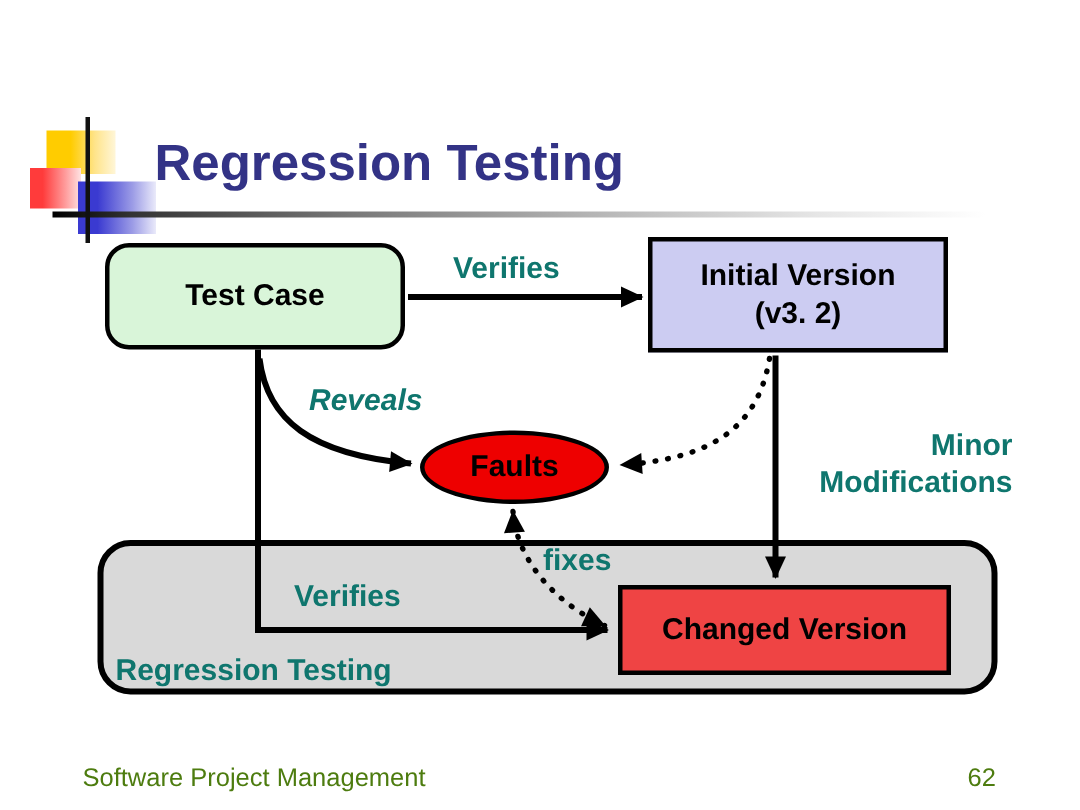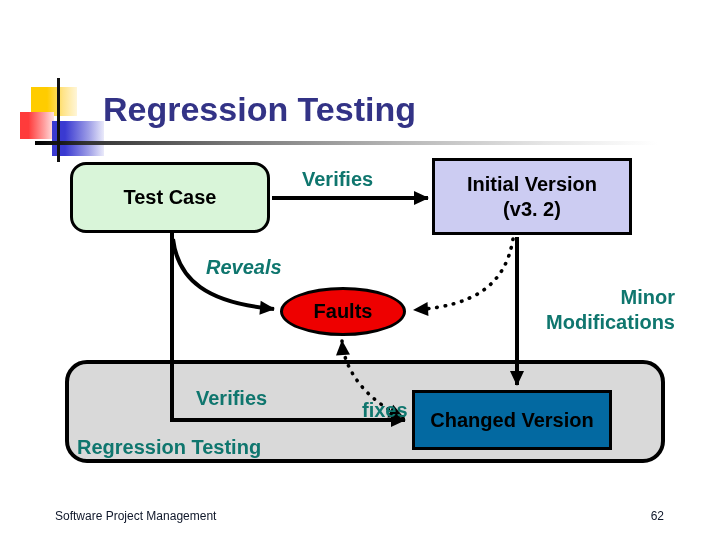--- a/index.html
+++ b/index.html
@@ -25,36 +25,36 @@
   }
   
   .node{display:flex;align-items:center;justify-content:center;text-align:center;
     font-weight:bold;color:#000;z-index:30;box-sizing:border-box;}
   .test-case{left:70px;top:162px;width:200px;height:71px;background:#d9f5d9;
     border:3px solid #000;border-radius:16px;font-size:20px;}
   .initial-version{left:432px;top:158px;width:200px;height:77px;background:#ccccf2;
     border:3.5px solid #000;font-size:20px;line-height:25px;flex-direction:column;}
   .faults-ellipse{left:280px;top:287px;width:126px;height:49px;background:#ee0000;
     border:3px solid #000;border-radius:50%;font-size:20px;color:#000000;}
-  .changed-version{left:412px;top:390px;width:200px;height:60px;background:#0369a1;
+  .changed-version{left:412px;top:390px;width:222px;height:60px;background:#ef4444;
     border:3.5px solid #000;font-size:20px;}
   .gray-container{left:65px;top:360px;width:600px;height:103px;background:#d9d9d9;
     border:4px solid #000;border-radius:22px;z-index:10;box-sizing:border-box;}
   
   .edge-label{position:absolute;font-weight:bold;font-size:20px;color:#0f766e;z-index:30;}
   .lbl-verifies-top{left:302px;top:168px;}
   .lbl-reveals{left:206px;top:256px;font-style:italic;}
   .lbl-minor{left:523px;top:285px;width:152px;line-height:25px;text-align:right;}
-  .lbl-fixes{left:362px;top:363px;margin-top:36px;}
+  .lbl-fixes{left:362px;top:363px;}
   .lbl-verifies-bottom{left:196px;top:387px;}
   .lbl-regression{left:77px;top:436px;font-size:20px;}
   
   svg.arrows{position:absolute;left:0;top:0;z-index:20;}
   
-  .footer-text{position:absolute;top:509px;font-size:12px;color:#0f172a;z-index:6;}
+  .footer-text{position:absolute;top:509px;font-size:17px;color:#4d7c0f;z-index:6;}
   .footer-left{left:55px;}
   .footer-page{right:56px;}
 </style>
 </head>
 <body>
 
 <div class="deco-sq deco-yellow"></div>
 <div class="deco-sq deco-red"></div>
 <div class="deco-sq deco-blue"></div>
 <div class="abs deco-vline"></div>

